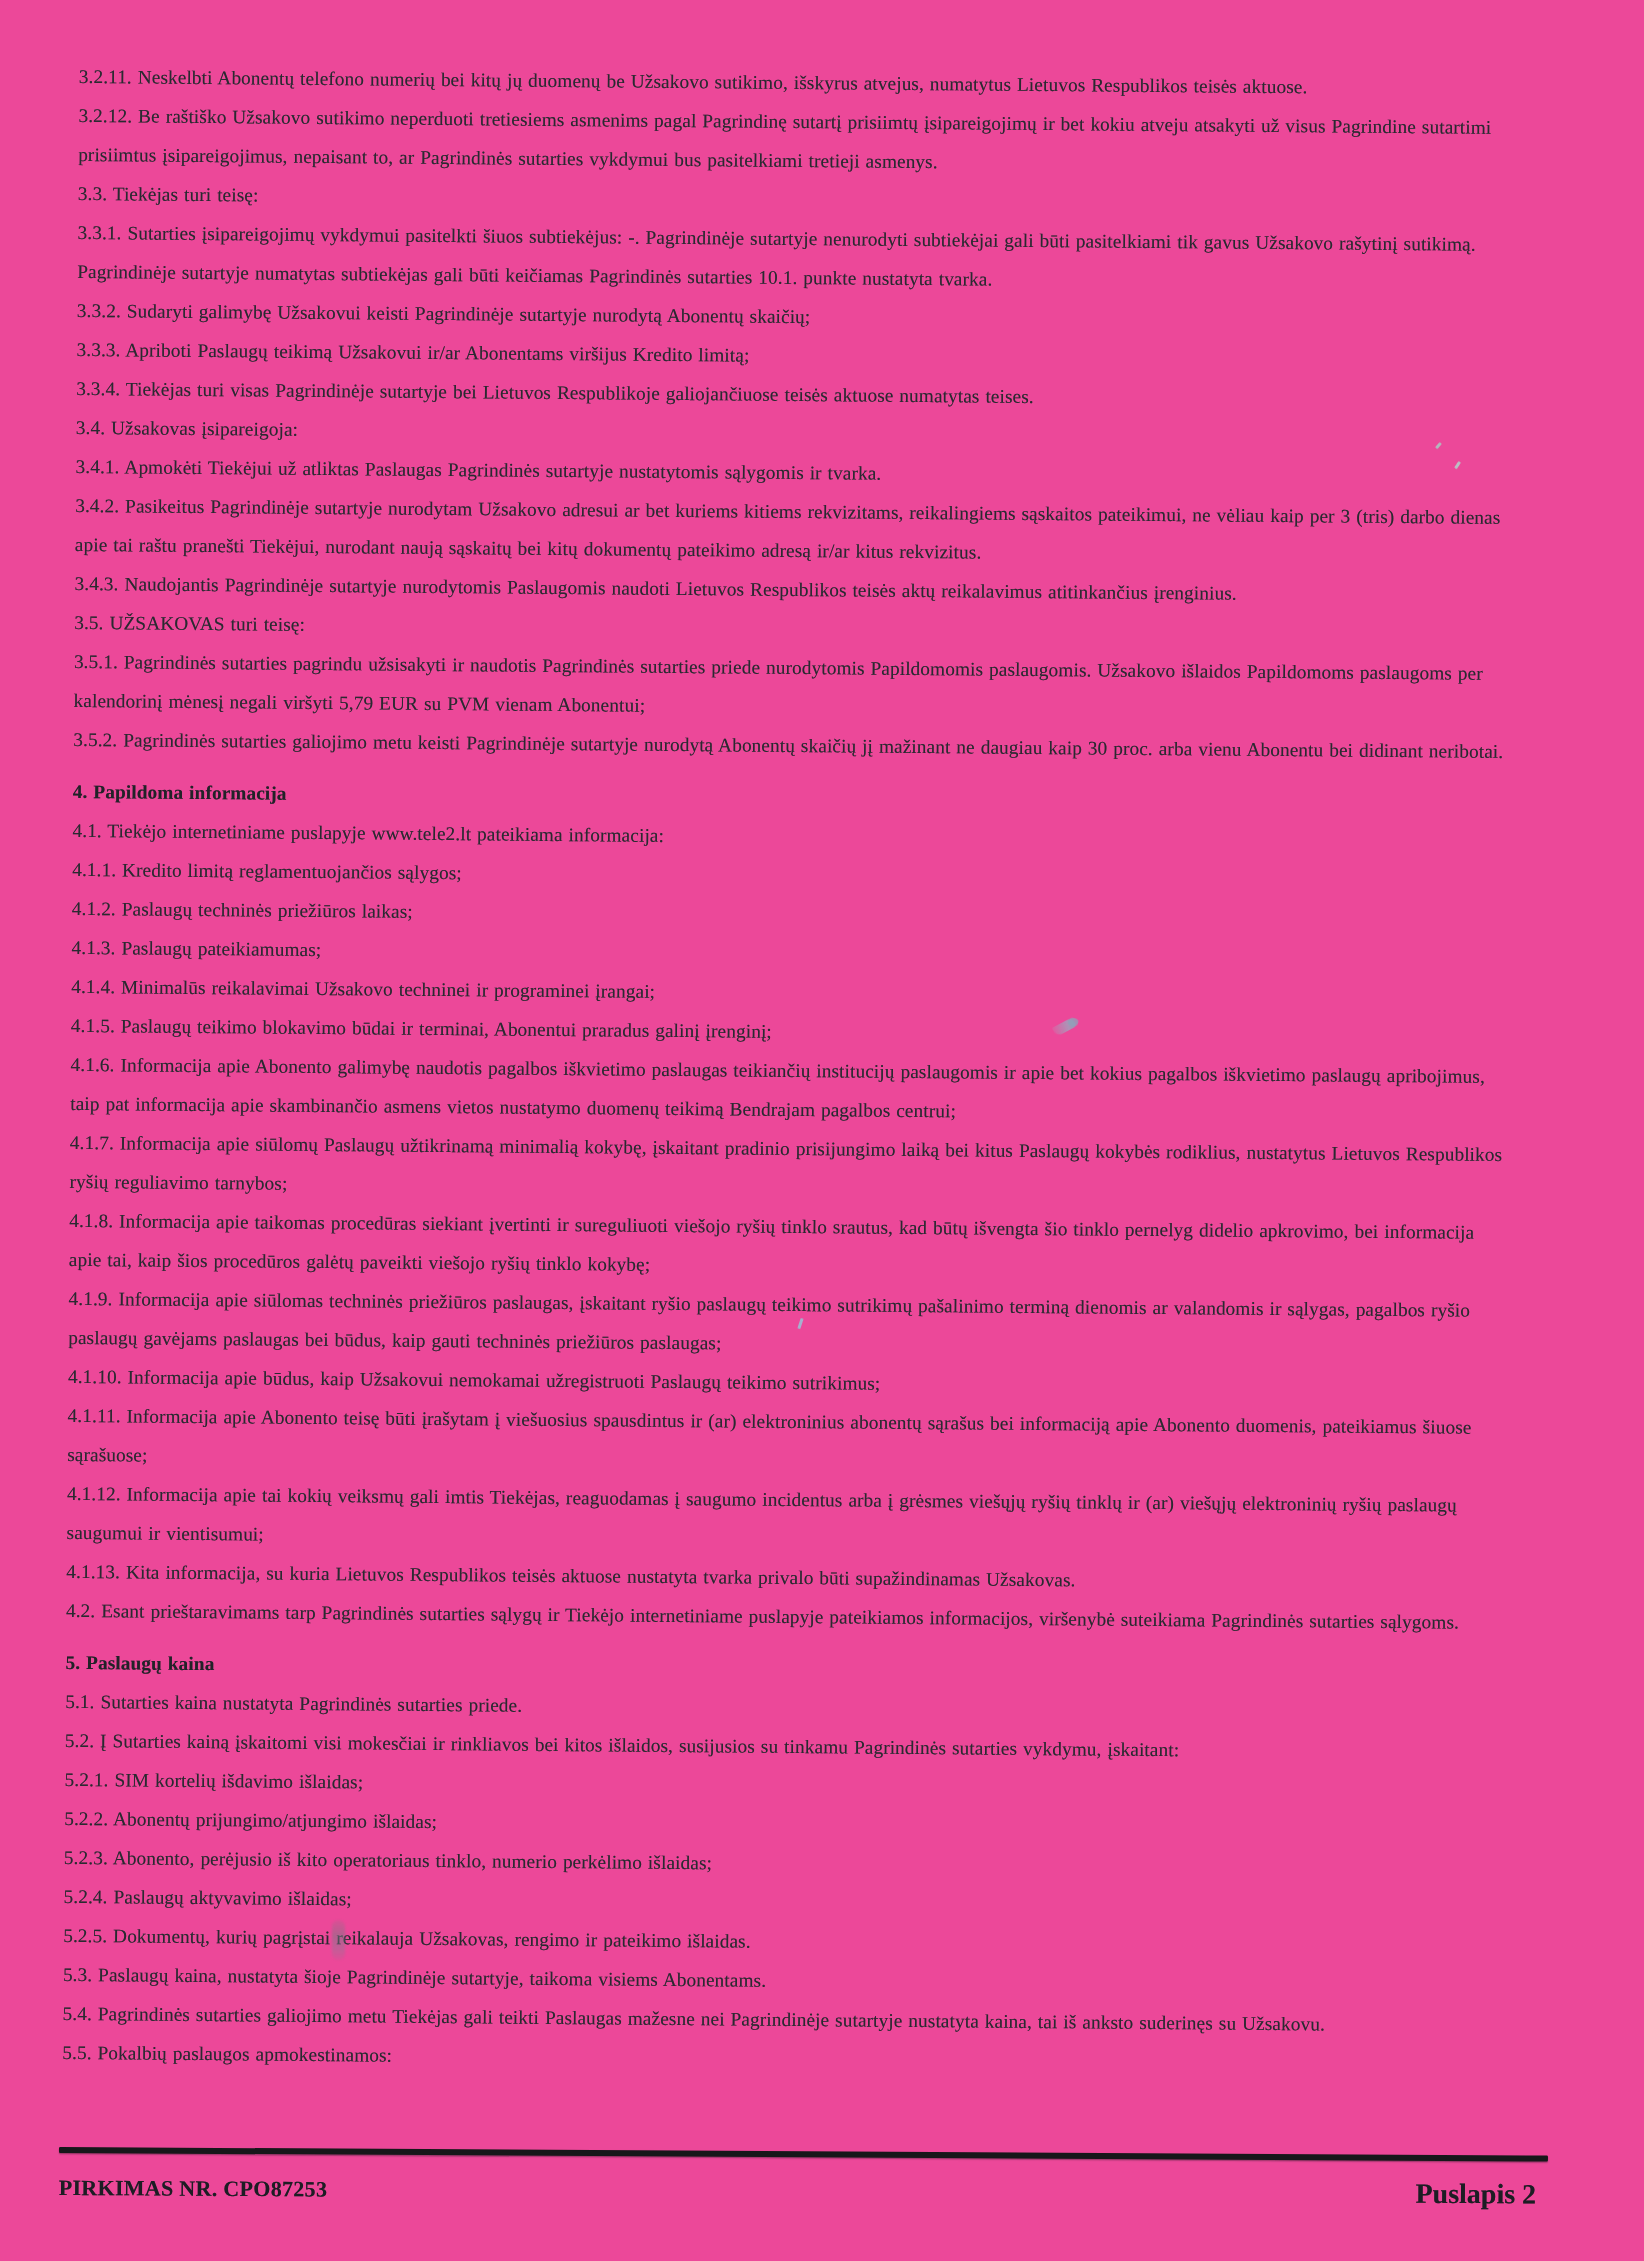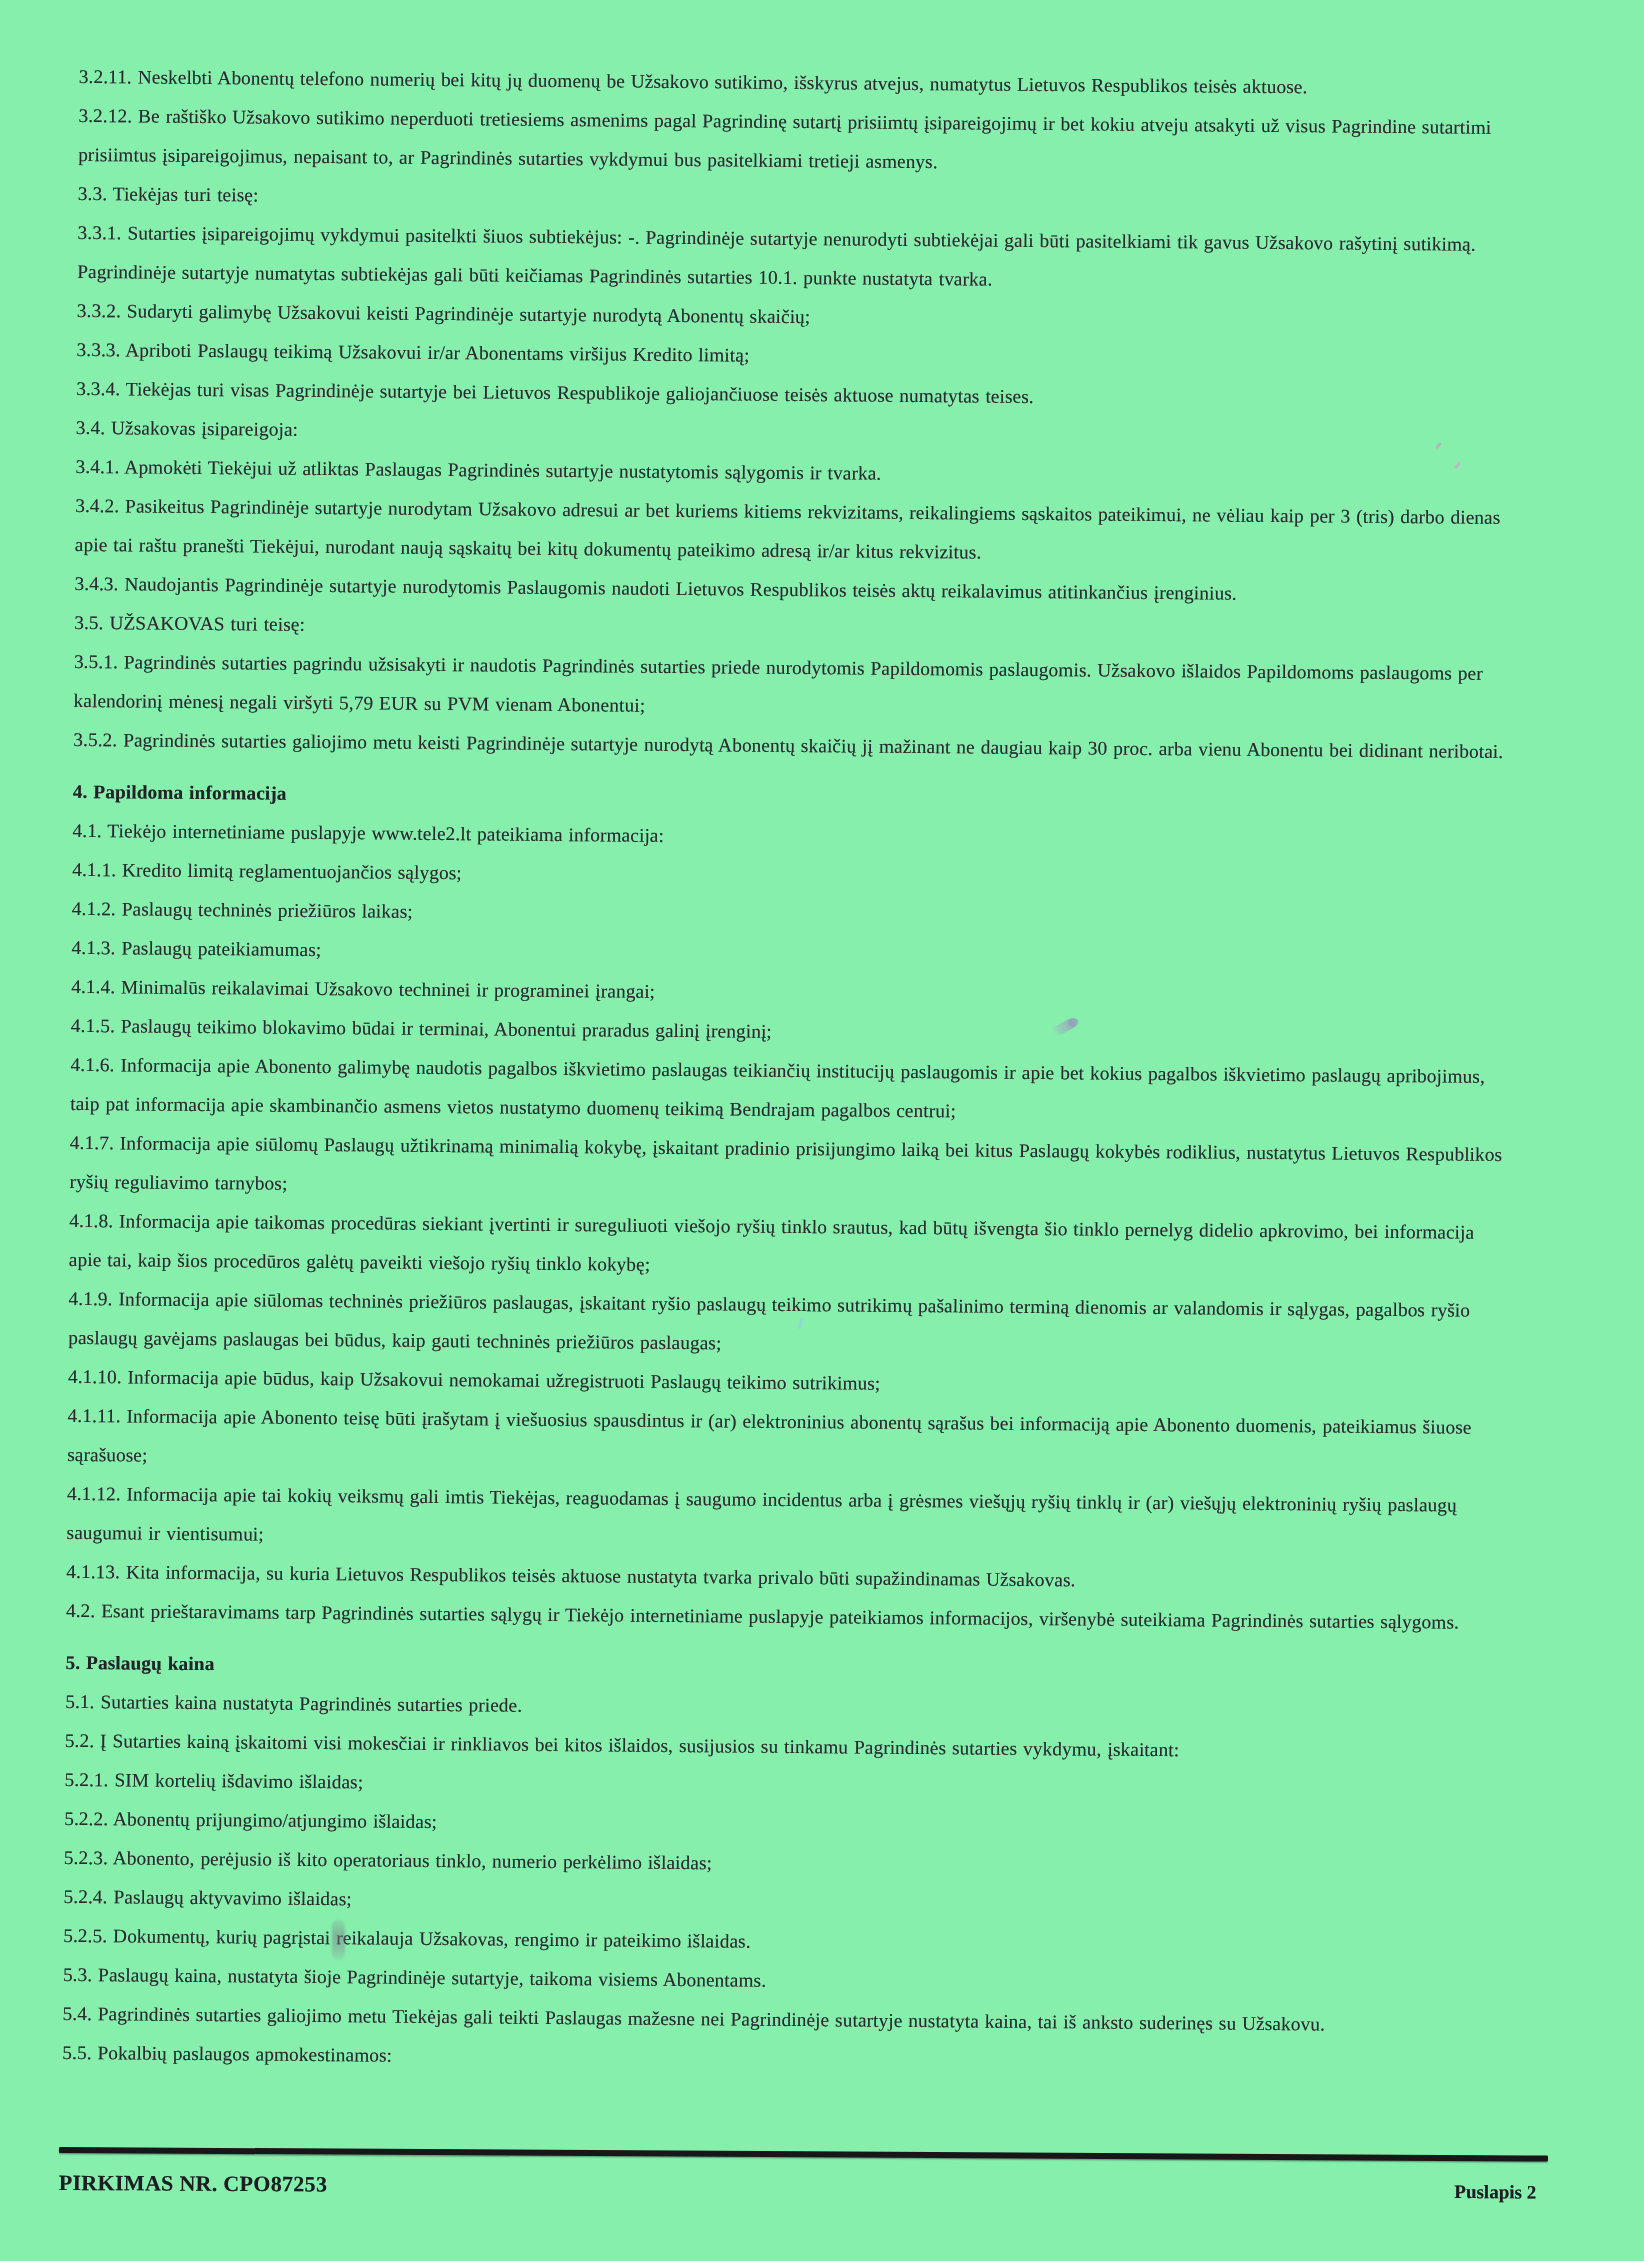--- a/index.html
+++ b/index.html
@@ -5,21 +5,21 @@
 <style>
   html, body {
     margin: 0;
     padding: 0;
     background: #ffffff;
   }
   .page {
     position: relative;
     width: 1644px;
     height: 2261px;
-    background: #86efac;
+    background: #ec4899;
     overflow: hidden;
     font-family: "Liberation Serif", "DejaVu Serif", serif;
   }
   
   .content {
     position: absolute;
     left: 79px;
     top: 57px;
     width: 1437px;
     transform: rotate(0.48deg);
@@ -64,21 +64,21 @@
   }
   .footer-left {
     font-weight: 700;
     font-size: 22px;
     color: #1d1d24;
     letter-spacing: 0.3px;
     text-shadow: 0 0 0.6px rgba(30,30,40,0.5);
   }
   .footer-right {
     font-weight: 700;
-    font-size: 19px;
+    font-size: 28px;
     color: #1d1d24;
     text-shadow: 0 0 0.6px rgba(30,30,40,0.5);
   }
   
   .artifact { position: absolute; pointer-events: none; }
   .art-flick {
     left: 1053px; top: 1022px;
     width: 23px; height: 10.3px;
     background: linear-gradient(100deg, rgba(168,180,198,0.15) 0%, rgba(154,170,192,0.75) 65%, rgba(140,158,184,0.9) 100%);
     border-radius: 1.3px 9px 6.4px 10.3px;

